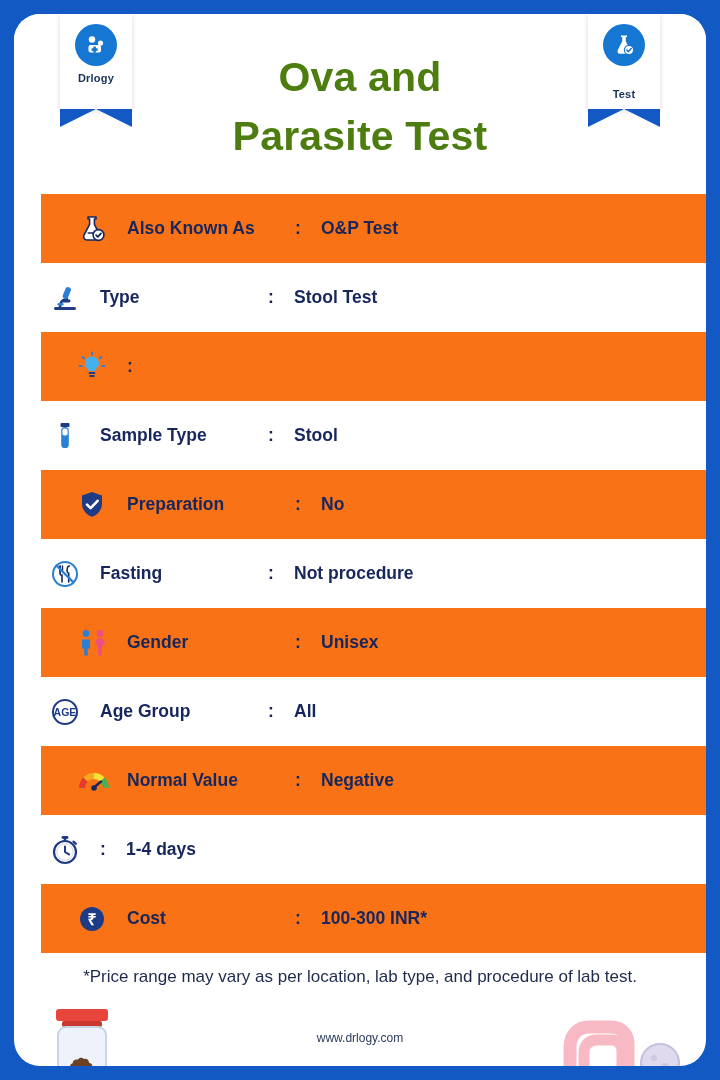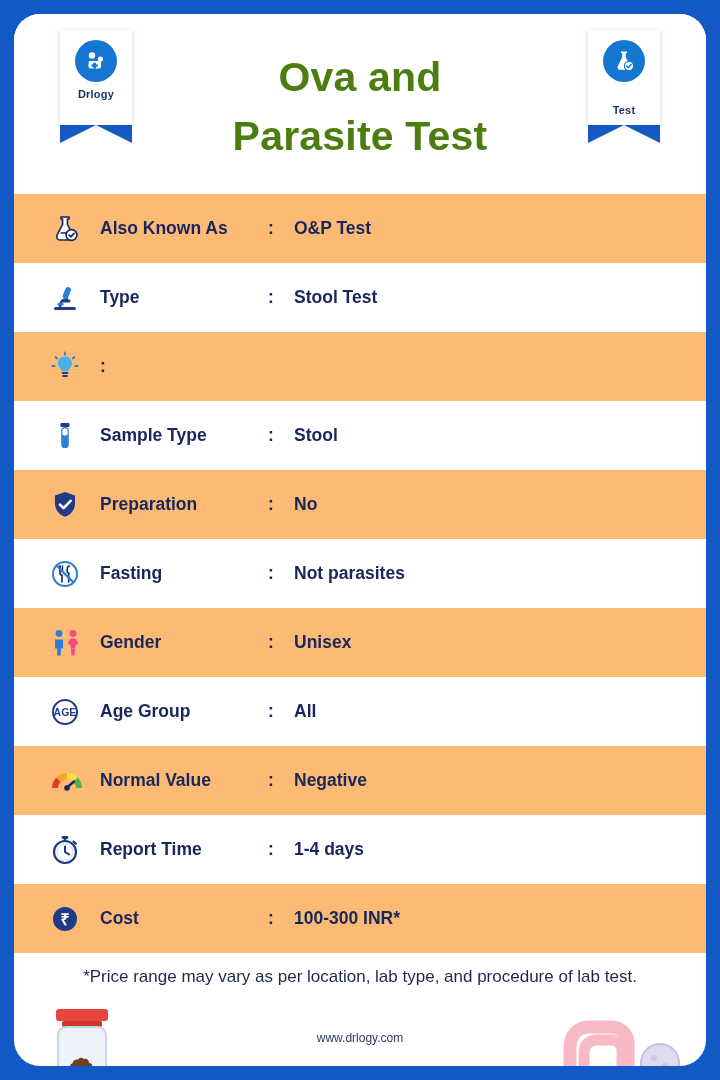--- a/index.html
+++ b/index.html
@@ -38,21 +38,21 @@
   
   .header {
     position: relative;
     height: 176px;
     flex: 0 0 auto;
     background: #ffffff;
   }
 
   .ribbon {
     position: absolute;
-    top: 16px;
+    top: 0;
     width: 72px;
     height: 96px;
     background: #ffffff;
     box-shadow: 0 1px 5px rgba(0,0,0,0.16);
     display: flex;
     flex-direction: column;
     align-items: center;
     justify-content: flex-start;
     padding-top: 10px;
     box-sizing: border-box;
@@ -109,21 +109,21 @@
     padding: 4px 0 0 0;
   }
 
   .row {
     display: flex;
     align-items: center;
     height: 69px;
     padding: 0 28px 0 34px;
     box-sizing: border-box;
   }
-  .row.alt { background: #fdba74; }
+  .row.alt { background: #f97316; margin-left: 27px; }
 
   .row .ico {
     width: 52px;
     min-width: 52px;
     height: 46px;
     display: flex;
     align-items: center;
     justify-content: flex-start;
   }
 
@@ -303,21 +303,21 @@
           <svg width="34" height="34" viewBox="0 0 34 34" aria-hidden="true">
             <circle cx="17" cy="17" r="12" fill="#ffffff" stroke="#2b7fd4" stroke-width="2"></circle>
             <path d="M12 9v7c0 1.4 1 2.2 2 2.2V25" stroke="#17265c" stroke-width="1.6" fill="none" stroke-linecap="round"></path>
             <path d="M12 9v5M14.5 9v5" stroke="#17265c" stroke-width="1.4" stroke-linecap="round"></path>
             <path d="M21.5 9c-1.6 0-2.4 2-2.4 4.4 0 1.8.8 2.6 1.6 2.8V25" stroke="#17265c" stroke-width="1.6" fill="none" stroke-linecap="round"></path>
             <path d="M8.6 8.6l16.8 16.8" stroke="#2b7fd4" stroke-width="2.2" stroke-linecap="round"></path>
           </svg>
         </div>
         <div class="lbl">Fasting</div>
         <div class="colon">:</div>
-        <div class="val">Not parasites</div>
+        <div class="val">Not procedure</div>
       </div>
 
       <div class="row alt">
         <div class="ico">
           <svg width="38" height="34" viewBox="0 0 38 34" aria-hidden="true">
             <circle cx="11" cy="7.5" r="3.4" fill="#2b7fd4"></circle>
             <path d="M7 13.5h8v9h-2.2v7h-3.6v-7H7z" fill="#2b7fd4"></path>
             <circle cx="25" cy="7.5" r="3.4" fill="#ef4d86"></circle>
             <path d="M25 12.2c-3.2 0-4.6 2.6-5 6.2h2.4l.5 4h4.2l.5-4H30c-.4-3.6-1.8-6.2-5-6.2z" fill="#ef4d86"></path>
             <path d="M23 22.6h4l-.4 6.9h-3.2z" fill="#ef4d86"></path>
@@ -360,21 +360,20 @@
         <div class="ico">
           <svg width="34" height="34" viewBox="0 0 34 34" aria-hidden="true">
             <rect x="13.6" y="3" width="6.8" height="3" rx="1.4" fill="#1f3b86"></rect>
             <circle cx="17" cy="19" r="11" fill="#ffffff" stroke="#1f3b86" stroke-width="2.2"></circle>
             <circle cx="17" cy="19" r="8.2" fill="#ffffff" stroke="#cfd8ea" stroke-width="1"></circle>
             <path d="M17 13.4V19l4 2.4" stroke="#1f3b86" stroke-width="2" fill="none" stroke-linecap="round"></path>
             <rect x="15.8" y="5.6" width="2.4" height="3" fill="#1f3b86"></rect>
             <path d="M25.5 8.6l2.4 2.2" stroke="#1f3b86" stroke-width="2.2" stroke-linecap="round"></path>
           </svg>
         </div>
-        <div class="lbl">Report Time</div>
         <div class="colon">:</div>
         <div class="val">1-4 days</div>
       </div>
 
       <div class="row alt">
         <div class="ico">
           <svg width="34" height="34" viewBox="0 0 34 34" aria-hidden="true">
             <circle cx="17" cy="17" r="12" fill="#1f3b86"></circle>
             <text x="17" y="23" text-anchor="middle" font-family="Liberation Sans, sans-serif" font-size="16" font-weight="bold" fill="#ffffff">₹</text>
           </svg>

